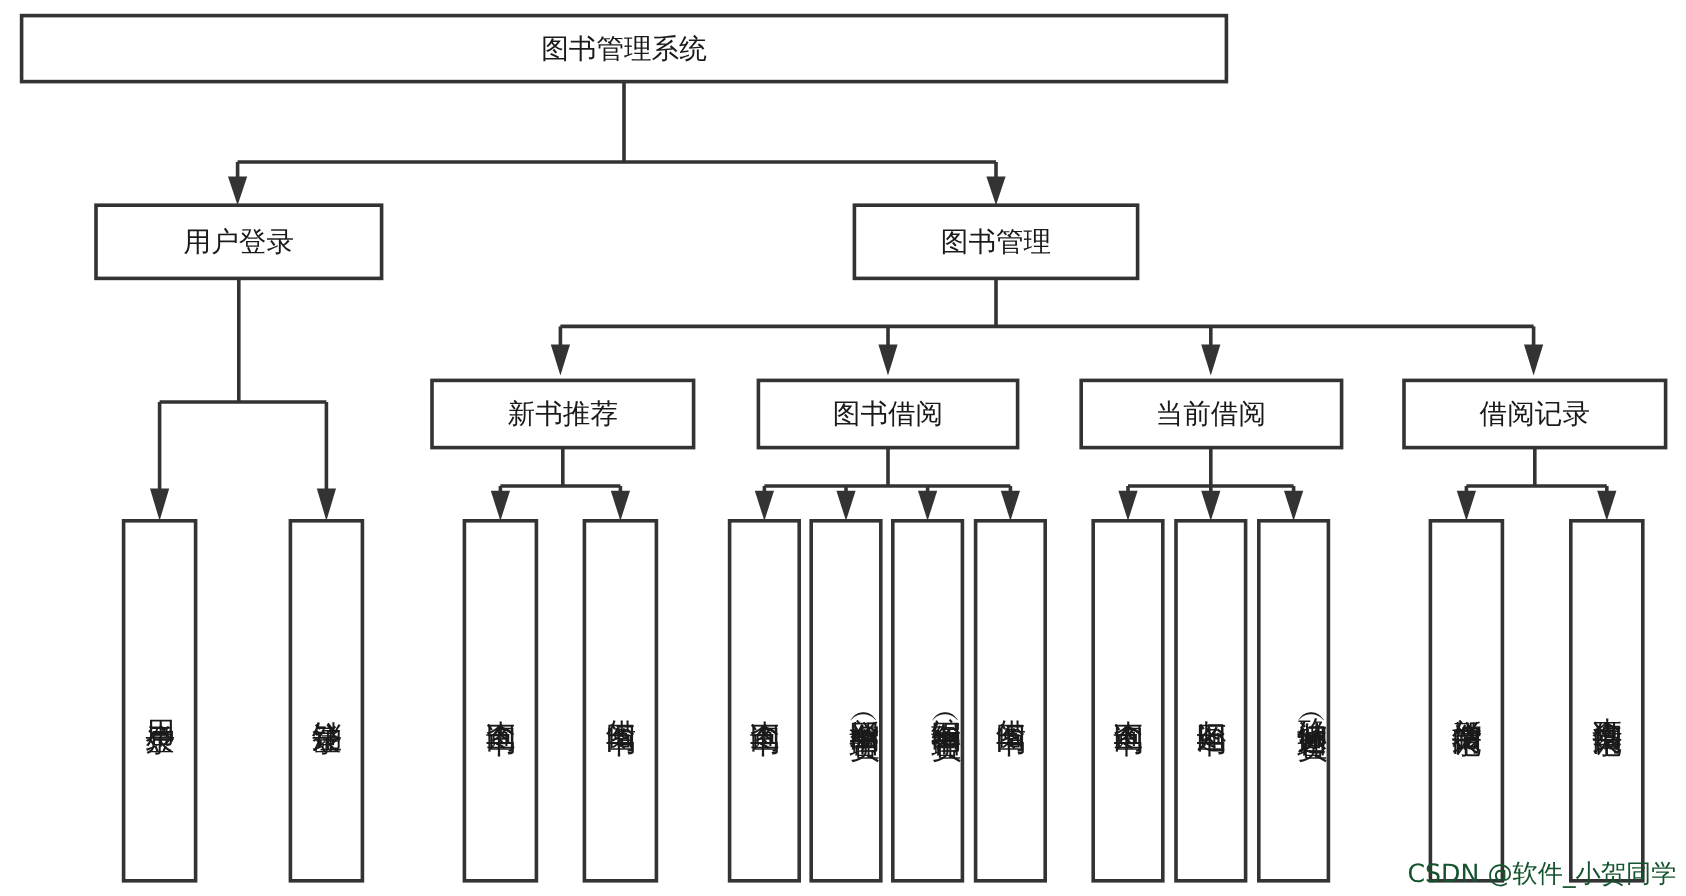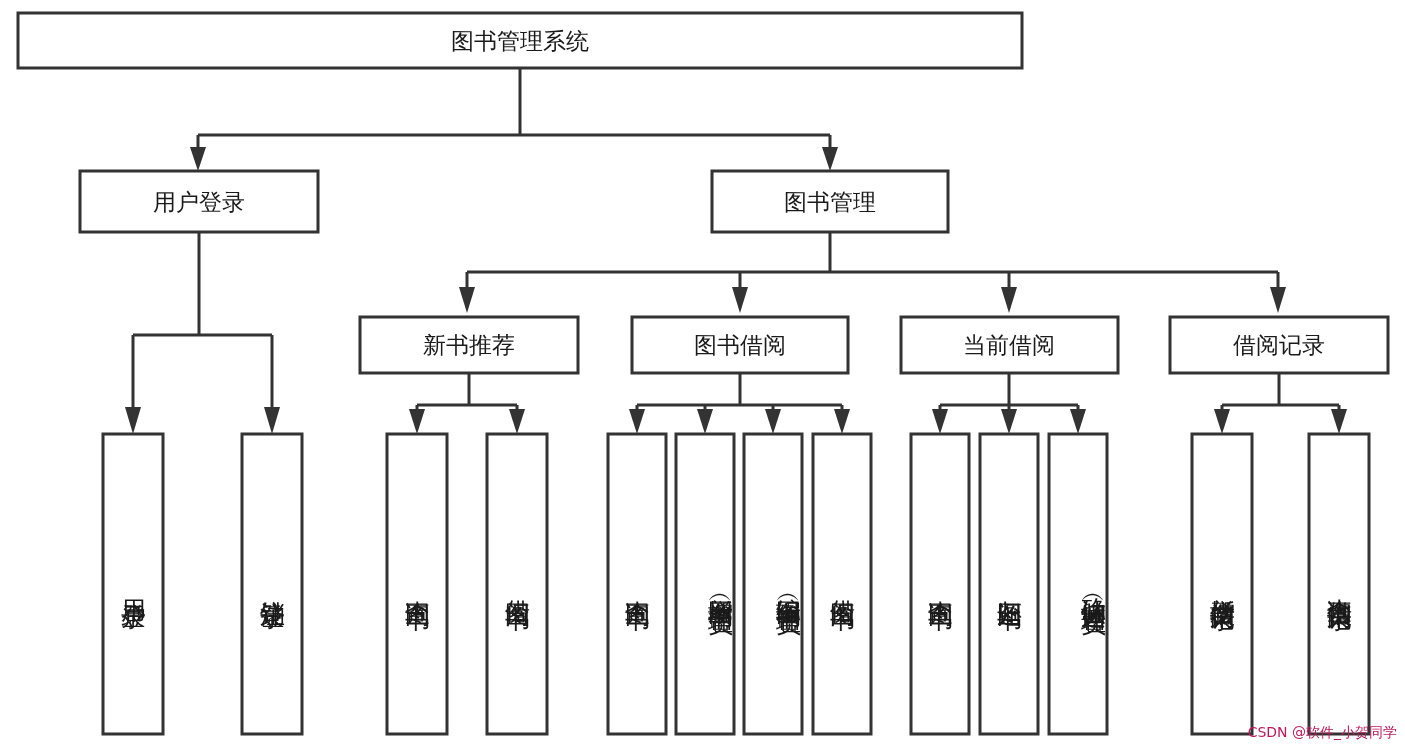--- a/index.html
+++ b/index.html
@@ -63,22 +63,22 @@
     justify-content: center;
     text-align: center;
     white-space: nowrap;
     user-select: none;
   }
   .watermark {
     position: absolute;
     right: 8px;
     bottom: 5px;
     font-family: "DejaVu Sans", "Liberation Sans", sans-serif;
-    font-size: 14px;
-    color: #be185d;
+    font-size: 21px;
+    color: #14532d;
     white-space: nowrap;
     user-select: none;
   }
 </style>
 </head>
 <body>
 
 <div id="diagram-root">
 
   <svg id="tree-svg" viewBox="0 0 1405 747">

